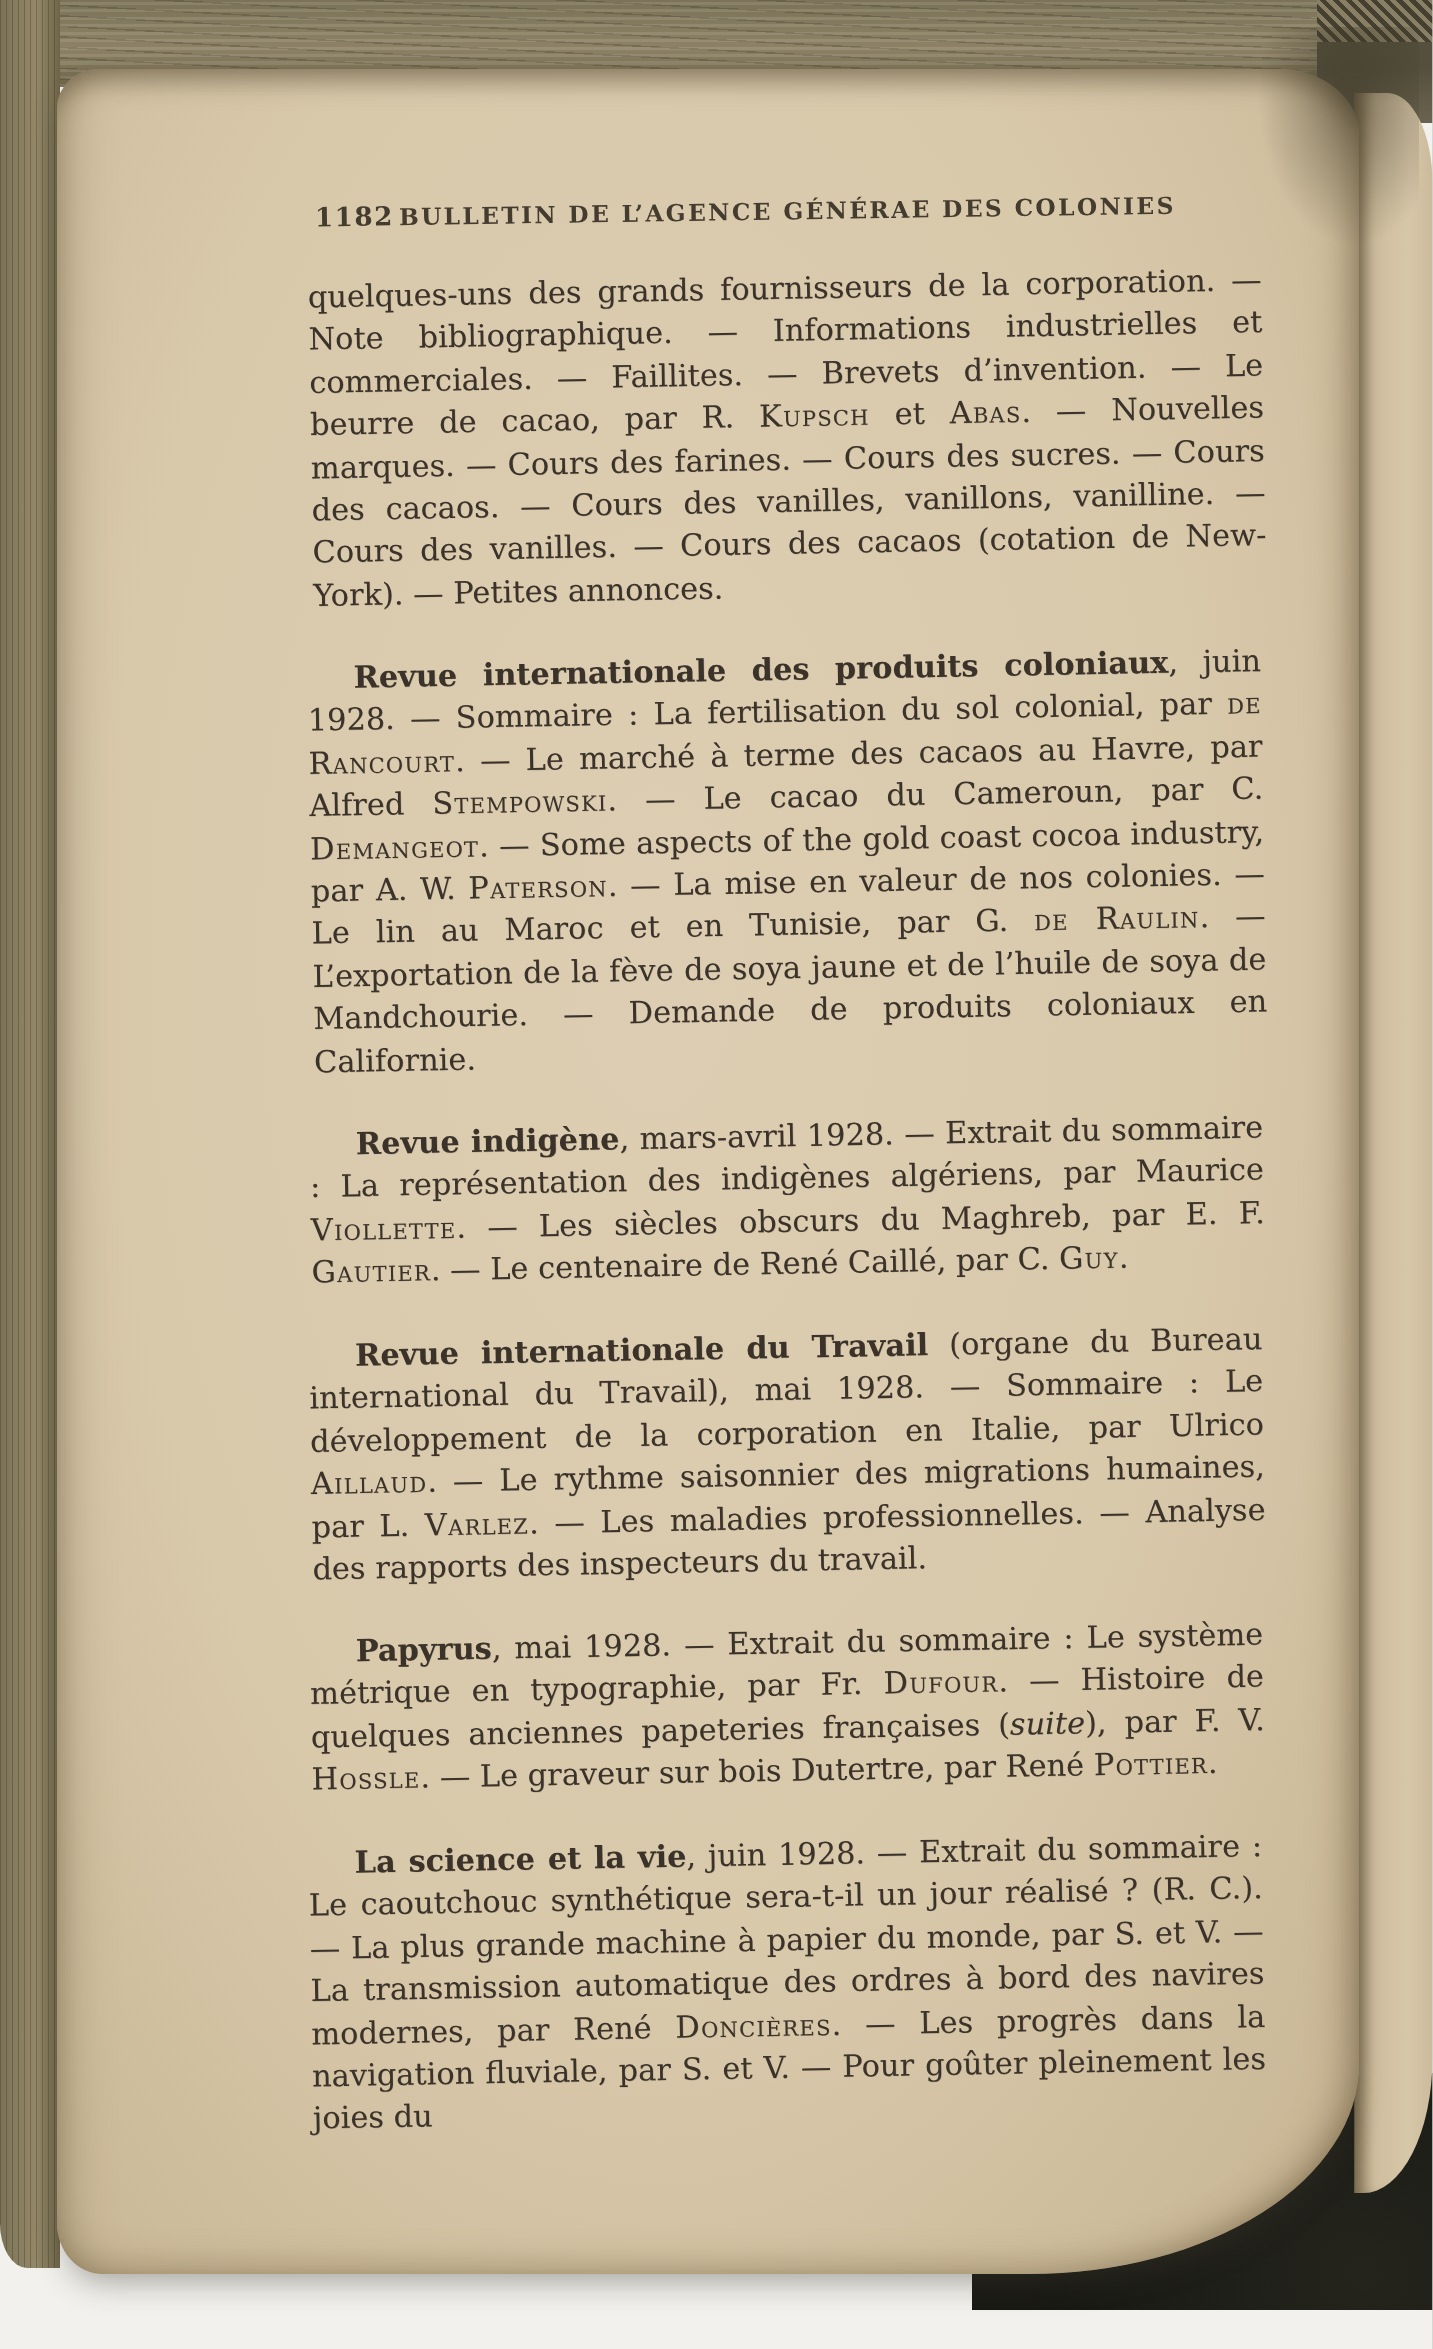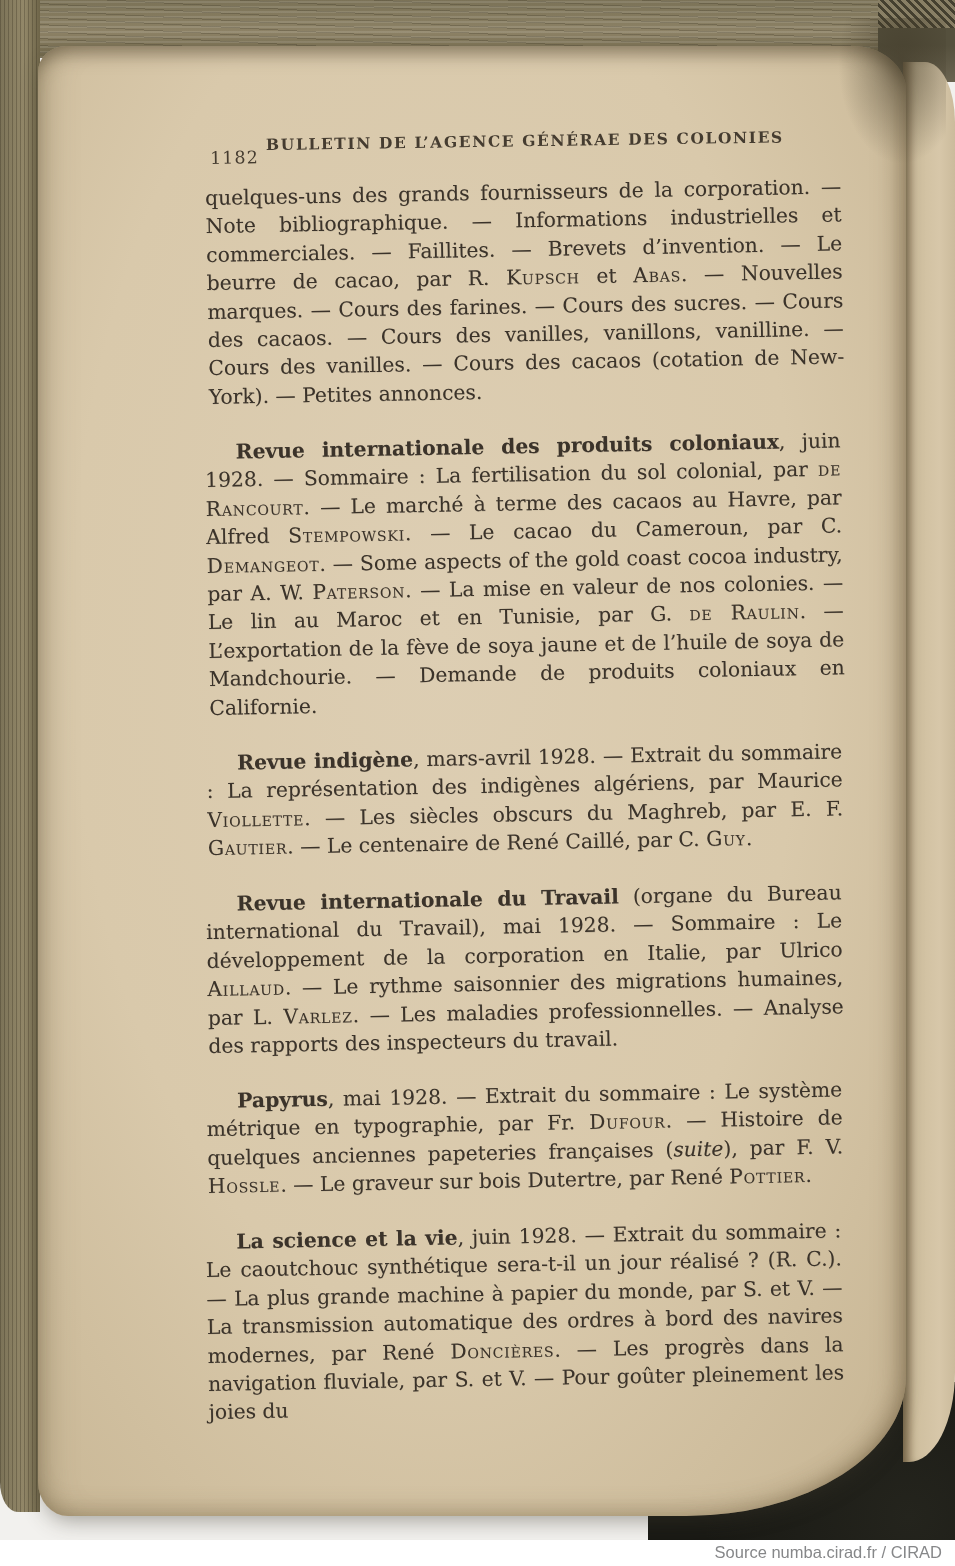--- a/index.html
+++ b/index.html
@@ -80,22 +80,22 @@
   
   .text-layer{
     position:absolute;left:207px;top:136px;width:636px;z-index:6;
     color:var(--ink,#3b332a);
   }
   .header-row{
     position:relative;height:24px;margin-bottom:24px;
     transform:rotate(-0.85deg);transform-origin:0 50%;
   }
   .pagenum{
-    position:absolute;left:3px;top:12px;
-    font-size:17.5px;font-weight:400;letter-spacing:1px;color:var(--title-ink,#453c30);
+    position:absolute;left:3px;top:0;
+    font-size:17.5px;font-weight:700;letter-spacing:1px;color:var(--title-ink,#453c30);
   }
   .running-title{
     display:block;text-align:center;
     font-size:15.5px;font-weight:700;letter-spacing:1.6px;
     color:var(--title-ink,#453c30);
   }
   .para{
     font-size:20.3px;line-height:28.4px;text-align:justify;
     margin-bottom:27px;text-indent:31px;
     transform:rotate(-1.05deg);transform-origin:0 50%;
@@ -133,16 +133,13 @@
       <span class="running-title">BULLETIN DE L’AGENCE GÉNÉRAE DES COLONIES</span>
     </div>
     <p class="para no-indent"><span class="seg-plain">quelques-uns des grands fournisseurs de la corporation. — Note bibliographique. — Informations industrielles et commerciales. — Faillites. — Brevets d’invention. — Le beurre de cacao, par R. </span><span class="seg-smallcaps">Kupsch</span><span class="seg-plain"> et </span><span class="seg-smallcaps">Abas</span><span class="seg-plain">. — Nouvelles marques. — Cours des farines. — Cours des sucres. — Cours des cacaos. — Cours des vanilles, vanillons, vanilline. — Cours des vanilles. — Cours des cacaos (cotation de New-York). — Petites annonces.</span></p>
     <p class="para"><span class="seg-bold">Revue internationale des produits coloniaux</span><span class="seg-plain">, juin 1928. — Sommaire : La fertilisation du sol colonial, par </span><span class="seg-smallcaps">de Rancourt</span><span class="seg-plain">. — Le marché à terme des cacaos au Havre, par Alfred </span><span class="seg-smallcaps">Stempowski</span><span class="seg-plain">. — Le cacao du Cameroun, par C. </span><span class="seg-smallcaps">Demangeot</span><span class="seg-plain">. — Some aspects of the gold coast cocoa industry, par A. W. </span><span class="seg-smallcaps">Paterson</span><span class="seg-plain">. — La mise en valeur de nos colonies. — Le lin au Maroc et en Tunisie, par G. </span><span class="seg-smallcaps">de Raulin</span><span class="seg-plain">. — L’exportation de la fève de soya jaune et de l’huile de soya de Mandchourie. — Demande de produits coloniaux en Californie.</span></p>
     <p class="para"><span class="seg-bold">Revue indigène</span><span class="seg-plain">, mars-avril 1928. — Extrait du sommaire : La représentation des indigènes algériens, par Maurice </span><span class="seg-smallcaps">Viollette</span><span class="seg-plain">. — Les siècles obscurs du Maghreb, par E. F. </span><span class="seg-smallcaps">Gautier</span><span class="seg-plain">. — Le centenaire de René Caillé, par C. </span><span class="seg-smallcaps">Guy</span><span class="seg-plain">.</span></p>
     <p class="para"><span class="seg-bold">Revue internationale du Travail</span><span class="seg-plain"> (organe du Bureau international du Travail), mai 1928. — Sommaire : Le développement de la corporation en Italie, par Ulrico </span><span class="seg-smallcaps">Aillaud</span><span class="seg-plain">. — Le rythme saisonnier des migrations humaines, par L. </span><span class="seg-smallcaps">Varlez</span><span class="seg-plain">. — Les maladies professionnelles. — Analyse des rapports des inspecteurs du travail.</span></p>
     <p class="para"><span class="seg-bold">Papyrus</span><span class="seg-plain">, mai 1928. — Extrait du sommaire : Le système métrique en typographie, par Fr. </span><span class="seg-smallcaps">Dufour</span><span class="seg-plain">. — Histoire de quelques anciennes papeteries françaises (</span><span class="seg-italic">suite</span><span class="seg-plain">), par F. V. </span><span class="seg-smallcaps">Hossle</span><span class="seg-plain">. — Le graveur sur bois Dutertre, par René </span><span class="seg-smallcaps">Pottier</span><span class="seg-plain">.</span></p>
     <p class="para"><span class="seg-bold">La science et la vie</span><span class="seg-plain">, juin 1928. — Extrait du sommaire : Le caoutchouc synthétique sera-t-il un jour réalisé ? (R. C.). — La plus grande machine à papier du monde, par S. et V. — La transmission automatique des ordres à bord des navires modernes, par René </span><span class="seg-smallcaps">Doncières</span><span class="seg-plain">. — Les progrès dans la navigation fluviale, par S. et V. — Pour goûter pleinement les joies du</span></p>
   </div>
 
-  <div class="footer-bar">
-    <span>Source numba.cirad.fr / CIRAD</span>
-  </div>
 </div>
 
 </body></html>

